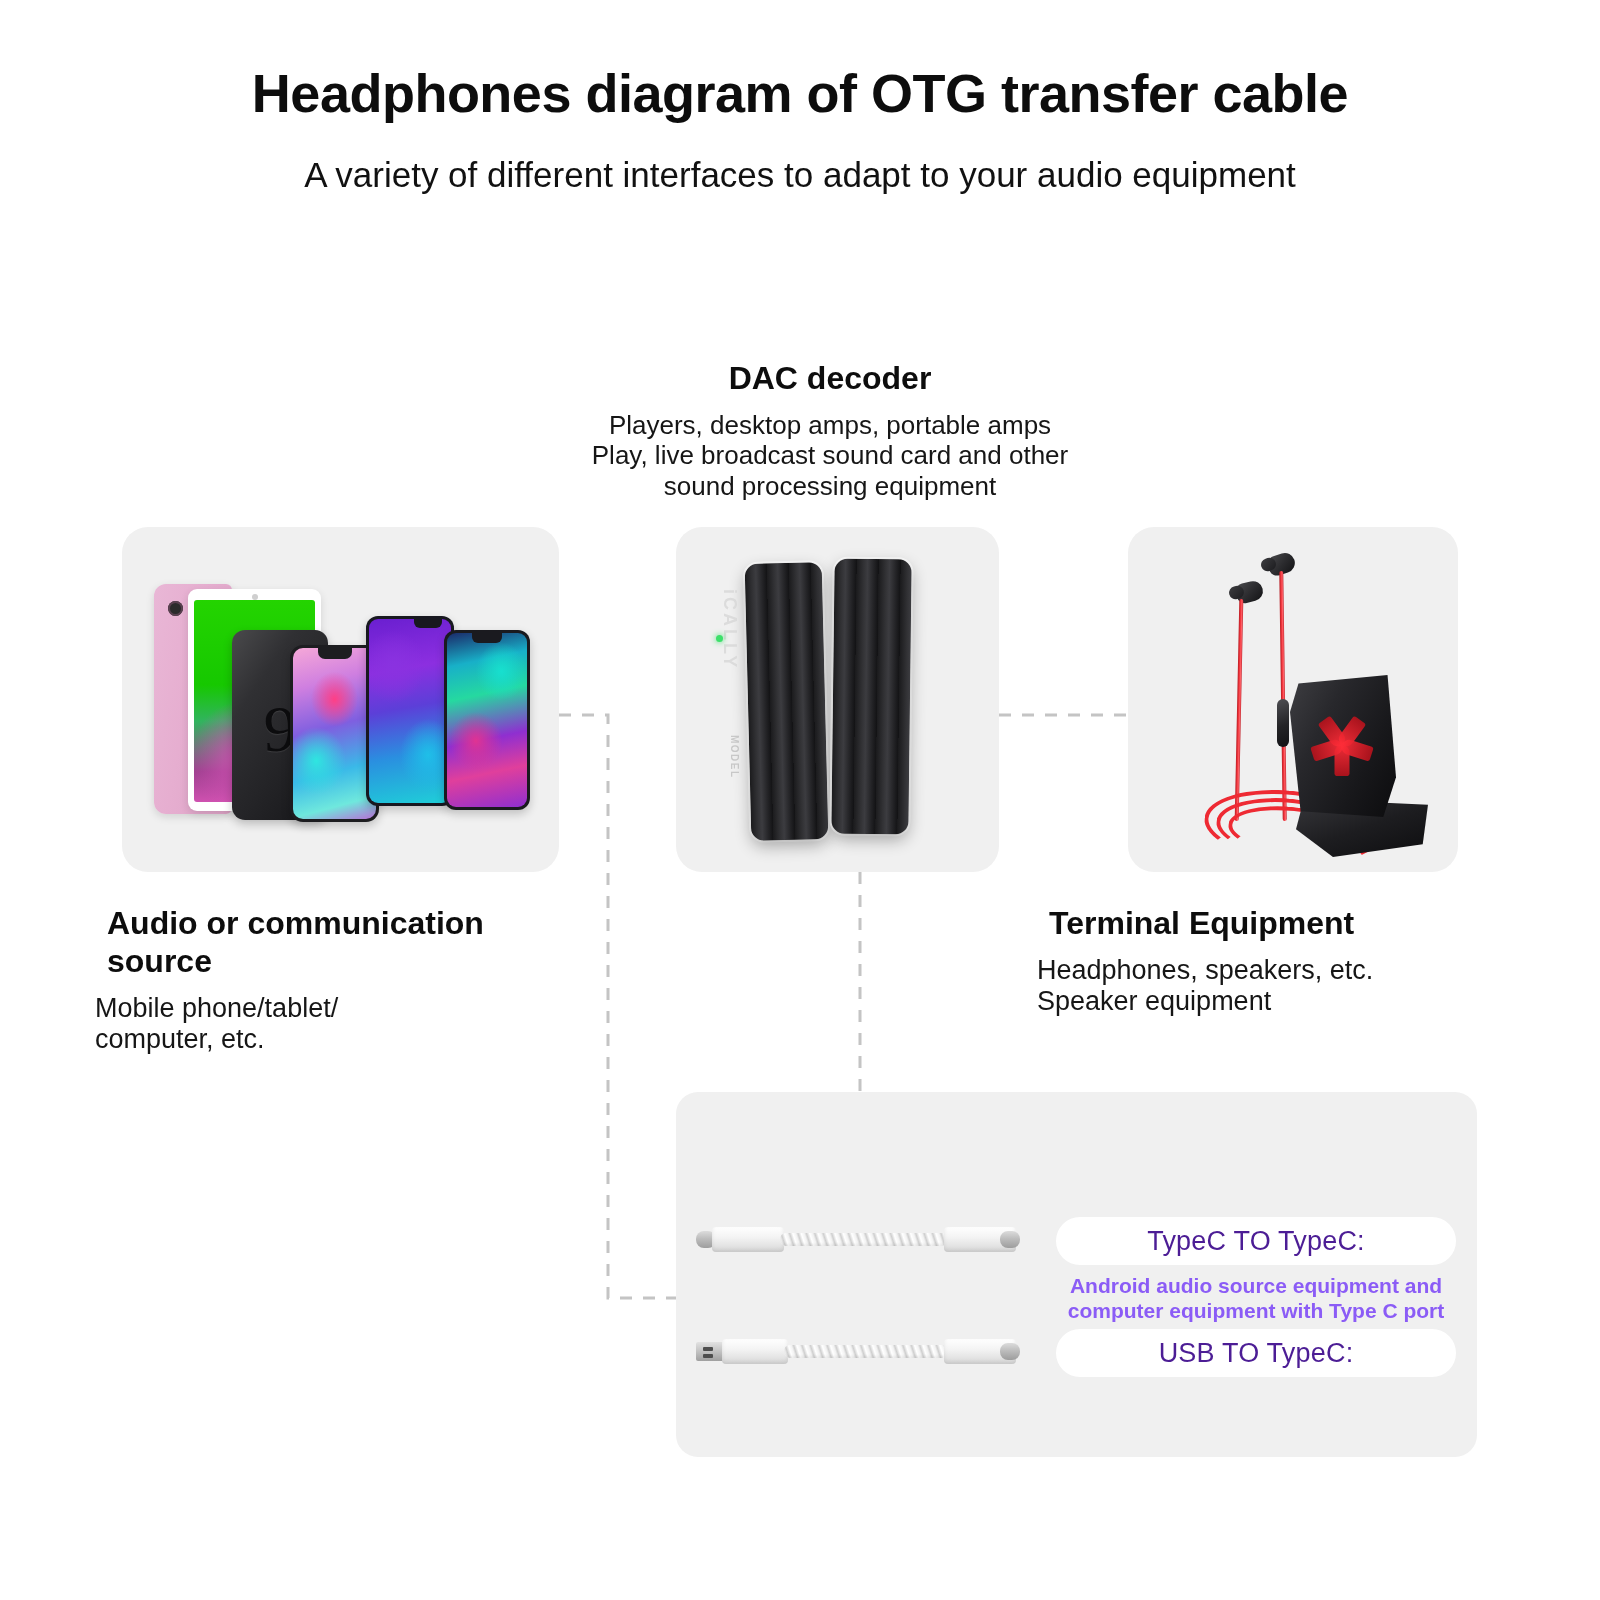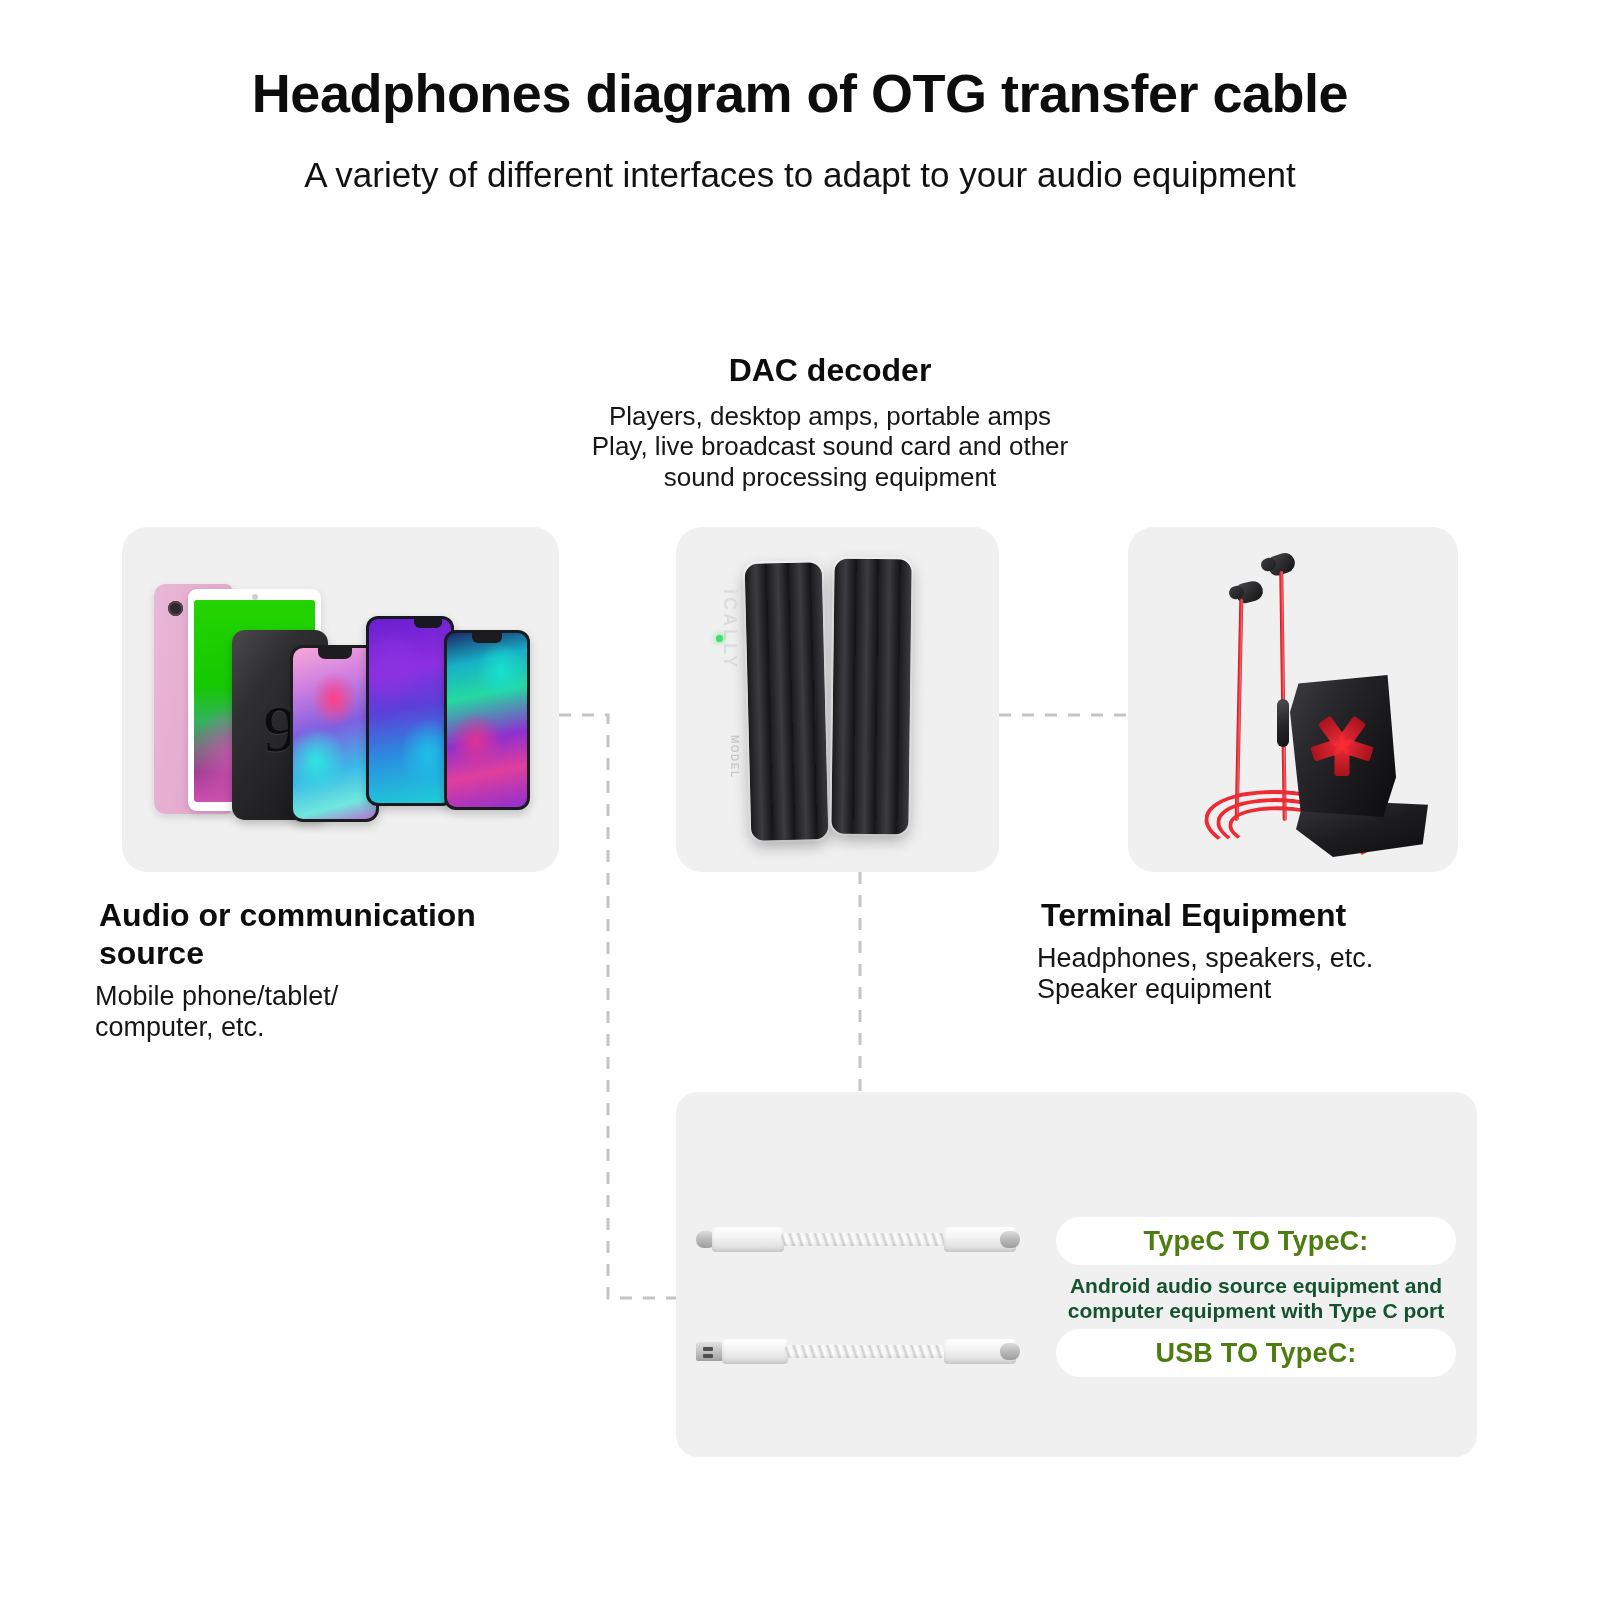--- a/index.html
+++ b/index.html
@@ -38,21 +38,21 @@
     margin: 30px 0 0 0;
     white-space: nowrap;
   }
 
   
   .section-heading {
     font-size: 31px;
     font-weight: 700;
     color: #0d0d0d;
     line-height: 1.18;
-    margin: 4px;
+    margin: 12px;
   }
   .section-sub {
     font-size: 26px;
     font-weight: 400;
     color: #161616;
     line-height: 1.17;
     margin: 0;
     white-space: pre-line;
   }
 
@@ -300,30 +300,30 @@
     position:absolute; left: 7px; width: 10px; height: 4px;
     background: #4e4e4e; border-radius:1px; display:block;
   }
 
   
   .cable-label-block { position:absolute; text-align:center; }
   .pill {
     background:#ffffff;
     border-radius: 26px;
     font-size: 27px;
-    font-weight: 700;
-    color:#4d7c0f;
+    font-weight: 400;
+    color:#4c1d95;
     line-height: 48px;
     height: 48px;
     letter-spacing: 0.2px;
   }
   .cable-desc {
     font-size: 21px;
     font-weight: 700;
-    color: #14532d;
+    color: #8b5cf6;
     line-height: 1.18;
     margin-top: 9px;
     white-space: pre-line;
   }
 </style>
 </head>
 <body>
 
 <div id="header">
   <h1 id="page-title">Headphones diagram of OTG transfer cable</h1>

